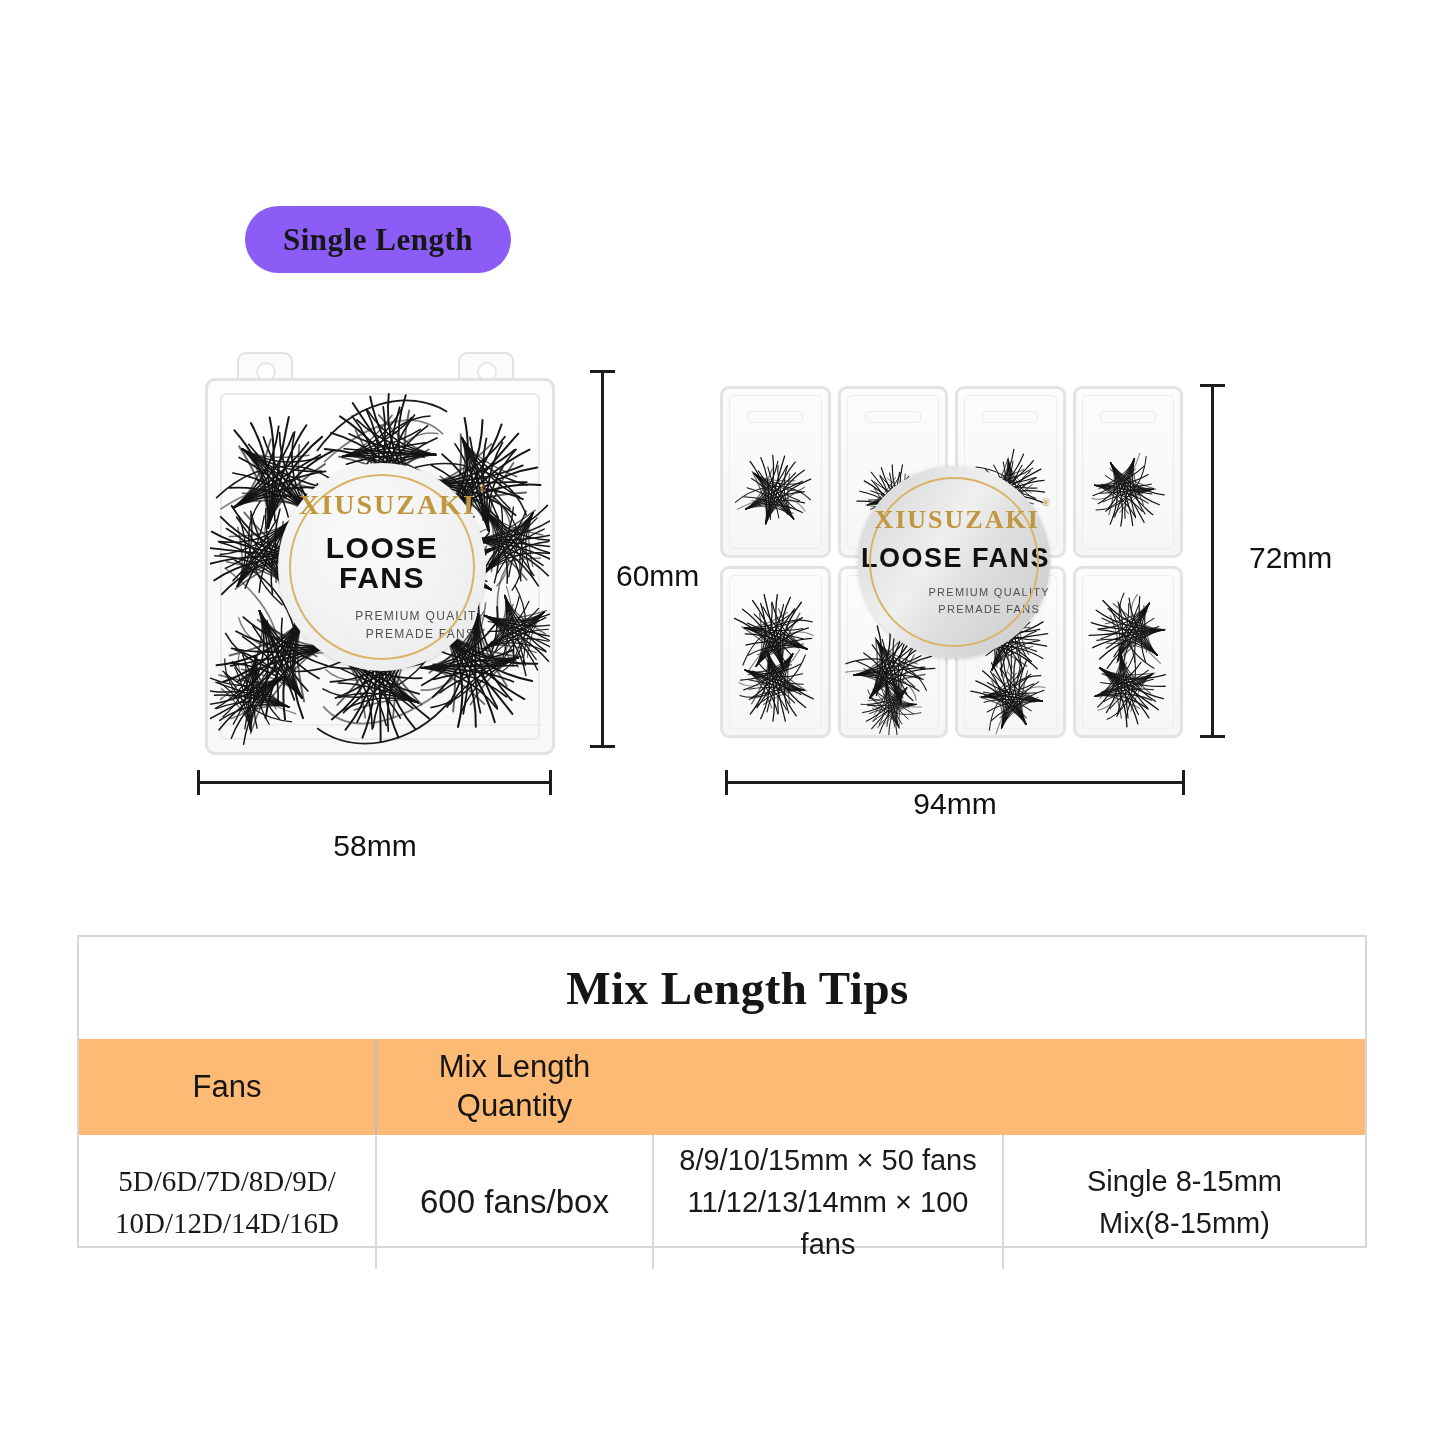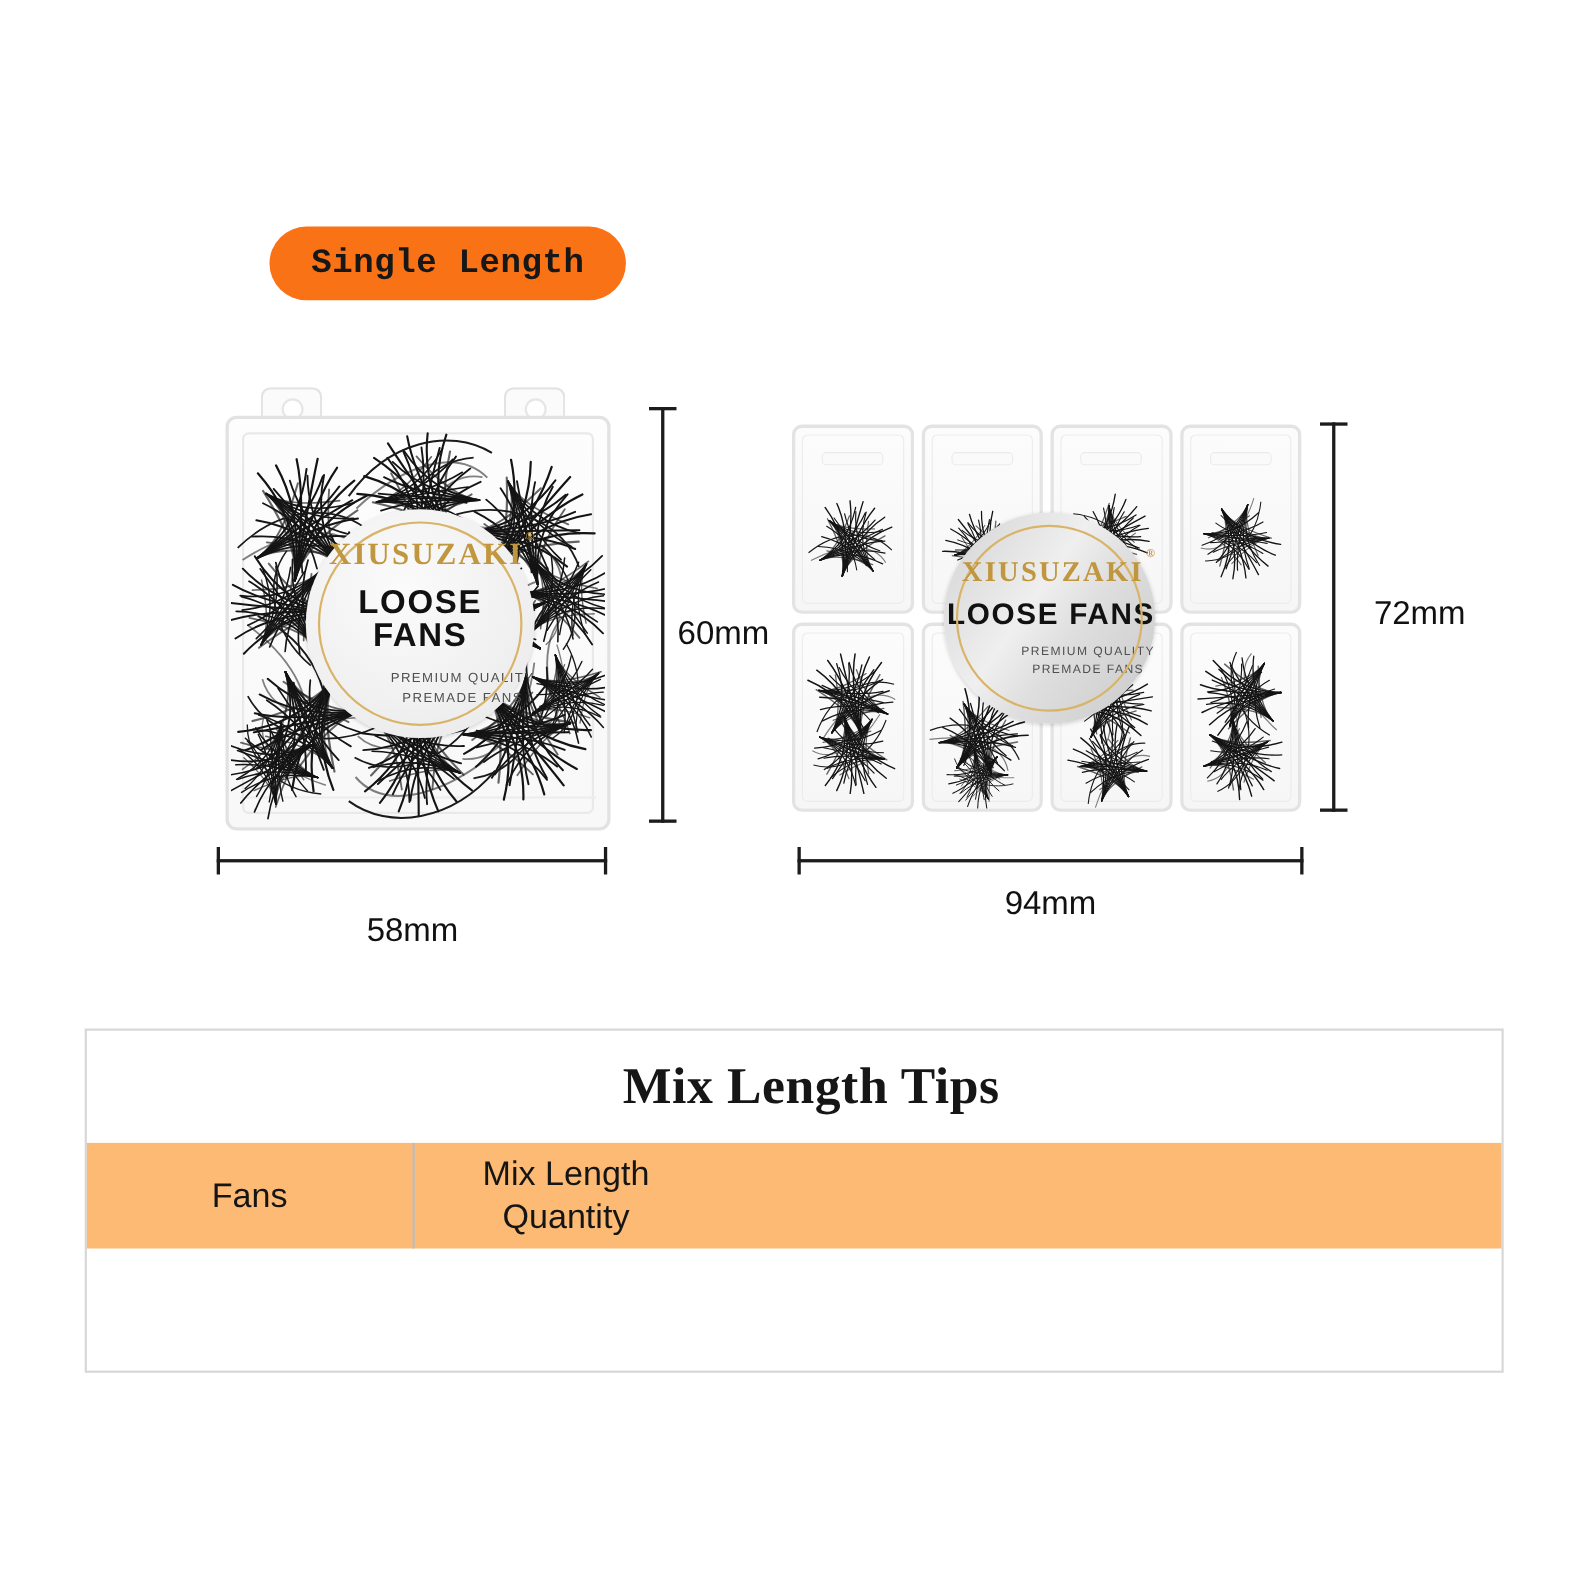--- a/index.html
+++ b/index.html
@@ -2,23 +2,23 @@
 <html><head>
 <meta charset="utf-8">
 <style>
   * { margin:0; padding:0; box-sizing:border-box; }
   html,body { background:#ffffff; }
   body { font-family:"Liberation Sans", sans-serif; color:#1a1a1a; }
   .canvas { position:relative; width:1445px; height:1445px; background:#ffffff; overflow:hidden; }
 
   
   .pill {
-    position:absolute; height:67px; border-radius:34px; background:#f97316;
+    position:absolute; height:67px; border-radius:34px; background:#8b5cf6;
     display:inline-flex; align-items:center; justify-content:center;
-    font-family:Liberation Mono, monospace; font-weight:700; font-size:31px; color:#171717;
+    font-family:Liberation Serif, serif; font-weight:700; font-size:31px; color:#171717;
     padding:0 38px; letter-spacing:0.5px;
   }
   .pill-single { left:245px; top:206px; min-width:224px; }
   .pill-mixed  { left:827px; top:206px; min-width:252px; }
 
   
   .box-single {
     position:absolute; left:205px; top:378px; width:350px; height:377px;
     background:linear-gradient(180deg,#fdfdfd,#f8f8f8);
     border:3px solid #e2e2e2; border-radius:10px;
@@ -114,21 +114,21 @@
   .dim-label { position:absolute; font-size:30px; color:#111; }
   .dim-label.centered { width:160px; text-align:center; }
 
   #dim-single-h { left:601px; top:370px; height:378px; }
   #dim-single-h-label { left:616px; top:559px; }
   #dim-single-w { left:197px; top:781px; width:355px; }
   #dim-single-w-label { left:295px; top:829px; }
   #dim-mixed-h { left:1211px; top:384px; height:354px; }
   #dim-mixed-h-label { left:1227px; top:541px;margin-left:22px; }
   #dim-mixed-w { left:725px; top:781px; width:460px; }
-  #dim-mixed-w-label { left:875px; top:805px; }
+  #dim-mixed-w-label { left:875px; top:787px; }
 
   
   .spec-table {
     position:absolute; left:77px; top:935px; width:1290px; height:313px;
     border:2px solid #d7d7d7; background:#fff;
   }
   .spec-title {
     height:102px; display:flex; align-items:center; justify-content:center;
     font-family:"Liberation Serif", serif; font-weight:700; font-size:47px; color:#161616;
     letter-spacing:0.5px;
@@ -297,15 +297,32 @@
   <div class="dim-label" id="dim-mixed-h-label">72mm</div>
   <div class="dim-h" id="dim-mixed-w"></div>
   <div class="dim-label centered" id="dim-mixed-w-label">94mm</div>
 
   <div class="spec-table">
     <div class="spec-title">Mix Length Tips</div>
     <div class="spec-grid spec-head">
       <div class="cell">Fans</div>
       <div class="cell">Mix Length Quantity</div>
     </div>
+    <div class="spec-grid spec-body">
+      <div class="cell cell-fans">
+        <div>5D/6D/7D/8D/9D/</div>
+        <div>10D/12D/14D/16D</div>
+      </div>
+      <div class="cell cell-singleqty">
+        <div>600 fans/box</div>
+      </div>
+      <div class="cell cell-mixqty">
+        <div>8/9/10/15mm × 50 fans</div>
+        <div>11/12/13/14mm × 100 fans</div>
+      </div>
+      <div class="cell cell-length">
+        <div>Single 8-15mm</div>
+        <div>Mix(8-15mm)</div>
+      </div>
+    </div>
   </div>
 
 </div>
 
 </body></html>

